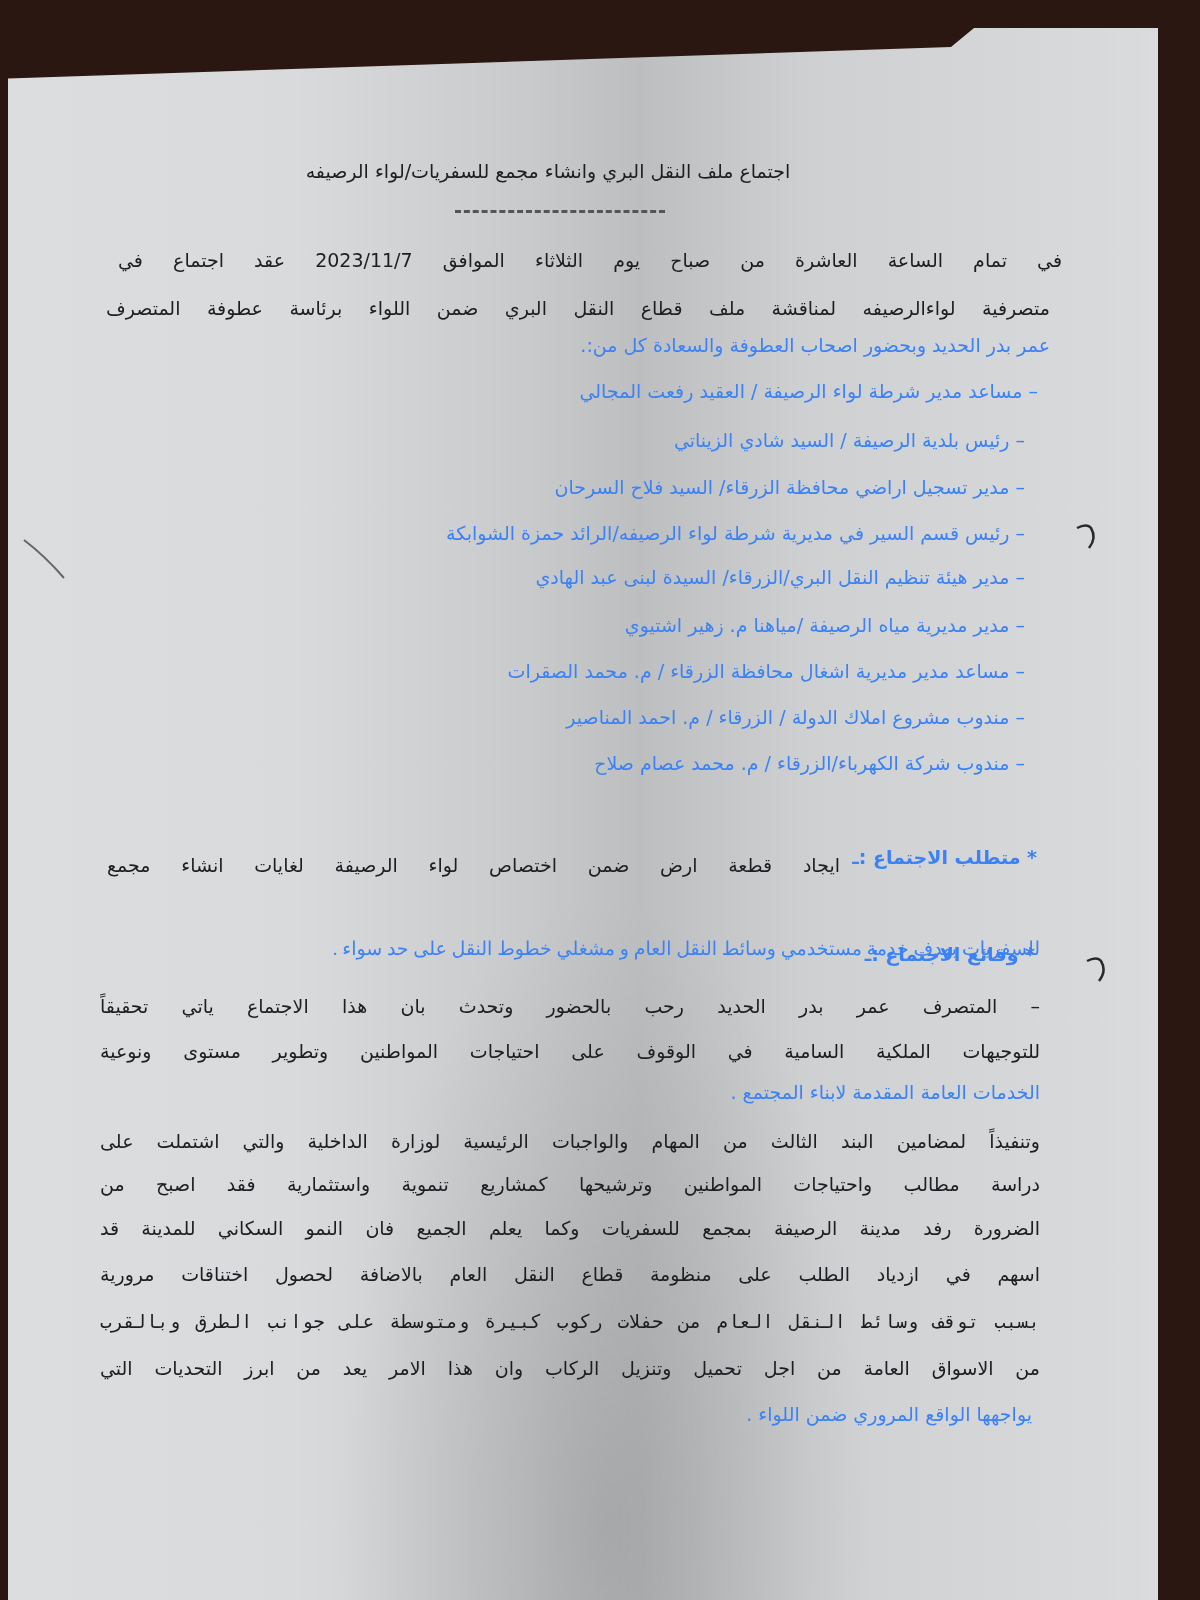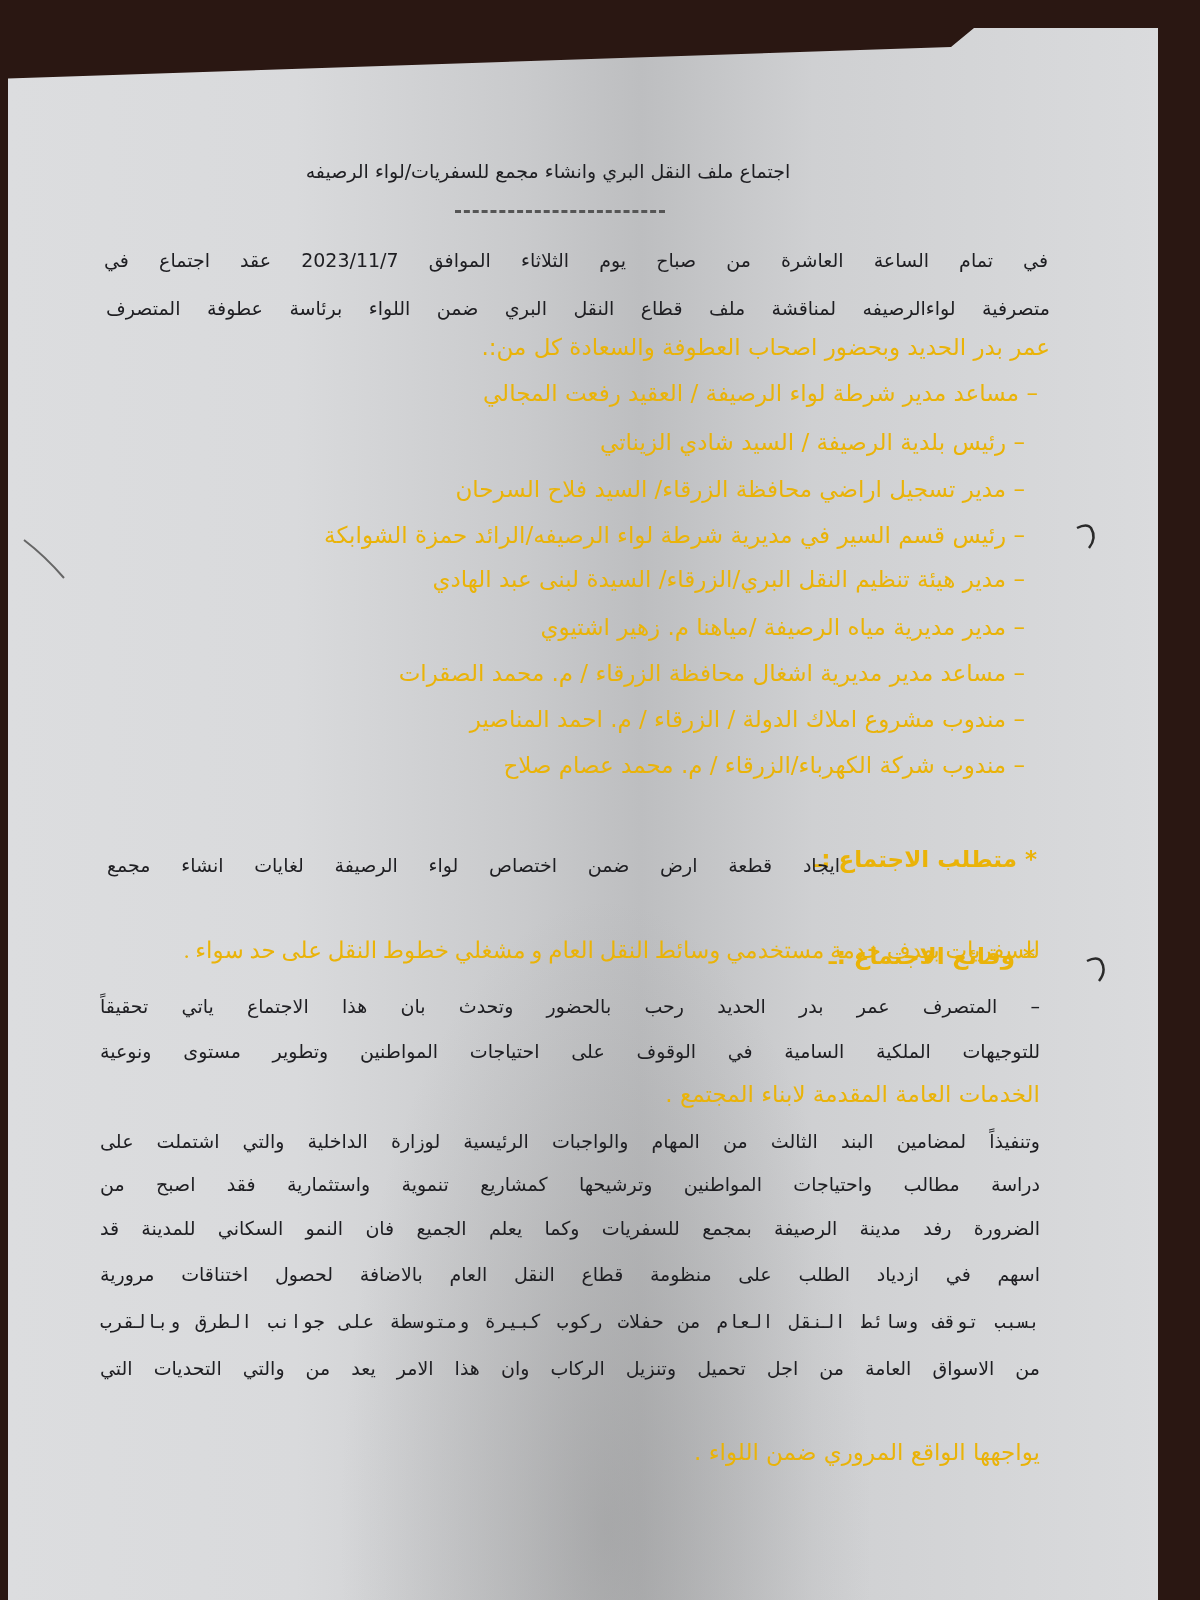--- a/index.html
+++ b/index.html
@@ -17,23 +17,23 @@
     clip-path: polygon(0 3.2%, 82% 1.2%, 84% 0%, 100% 0%, 100% 100%, 0 100%);
   }
   .page-shade {
     position: absolute; inset: 0;
     background: radial-gradient(ellipse 380px 900px at 52% 95%, rgba(120,120,120,0.35), rgba(120,120,120,0) 70%);
     pointer-events: none;
   }
   .text {
     position: absolute;
     direction: rtl;
-    color: #eab308;
+    color: #3b82f6;
     white-space: nowrap;
-    font-size: 23px;
+    font-size: 19px;
     line-height: 1;
   }
   .title {
     position: absolute;
     left: 0; right: 0;
     top: 160px;
     text-align: center;
     font-weight: normal;
     font-size: 19px;
     direction: rtl;
@@ -61,21 +61,21 @@
 </head>
 <body>
 
 <div class="page">
   <div class="page-shade"></div>
 </div>
 
 <div class="title"><span>اجتماع ملف النقل البري وانشاء مجمع للسفريات/لواء الرصيفه</span></div>
 <div class="rule"></div>
 
-<div class="justify" style="right:152px; top:249px; width:944px;">في تمام الساعة العاشرة من صباح يوم الثلاثاء الموافق 2023/11/7 عقد اجتماع في</div>
+<div class="justify" style="right:138px; top:249px; width:944px;">في تمام الساعة العاشرة من صباح يوم الثلاثاء الموافق 2023/11/7 عقد اجتماع في</div>
 <div class="justify" style="right:150px; top:297px; width:944px;">متصرفية لواءالرصيفه لمناقشة ملف قطاع النقل البري ضمن اللواء برئاسة عطوفة المتصرف</div>
 <div class="text" style="right:150px; top:336px;">عمر بدر الحديد وبحضور اصحاب العطوفة والسعادة كل من:.</div>
 
 <div>
   <div class="text" style="right:162px; top:382px;">– مساعد مدير شرطة لواء الرصيفة / العقيد رفعت المجالي</div>
   <div class="text" style="right:175px; top:431px;">– رئيس بلدية الرصيفة / السيد شادي الزيناتي</div>
   <div class="text" style="right:175px; top:478px;">– مدير تسجيل اراضي محافظة الزرقاء/ السيد فلاح السرحان</div>
   <div class="text" style="right:175px; top:524px;">– رئيس قسم السير في مديرية شرطة لواء الرصيفه/الرائد حمزة الشوابكة</div>
   <div class="text" style="right:175px; top:568px;">– مدير هيئة تنظيم النقل البري/الزرقاء/ السيدة لبنى عبد الهادي</div>
   <div class="text" style="right:175px; top:616px;">– مدير مديرية مياه الرصيفة /مياهنا م. زهير اشتيوي</div>
@@ -95,22 +95,22 @@
 
   <div class="justify" style="right:160px; top:995px; width:940px;">– المتصرف عمر بدر الحديد رحب بالحضور وتحدث بان هذا الاجتماع ياتي تحقيقاً</div>
   <div class="justify" style="right:160px; top:1040px; width:940px;">للتوجيهات الملكية السامية في الوقوف على احتياجات المواطنين وتطوير مستوى ونوعية</div>
   <div class="text" style="right:160px; top:1083px;">الخدمات العامة المقدمة لابناء المجتمع .</div>
 
   <div class="justify" style="right:160px; top:1130px; width:940px;margin-left:38px;">وتنفيذاً لمضامين البند الثالث من المهام والواجبات الرئيسية لوزارة الداخلية  والتي اشتملت على</div>
   <div class="justify" style="right:160px; top:1173px; width:940px;">دراسة مطالب واحتياجات المواطنين وترشيحها كمشاريع تنموية واستثمارية فقد اصبح من</div>
   <div class="justify" style="right:160px; top:1217px; width:940px;">الضرورة رفد مدينة الرصيفة بمجمع للسفريات وكما يعلم الجميع فان النمو السكاني للمدينة قد</div>
   <div class="justify" style="right:160px; top:1263px; width:940px;">اسهم في ازدياد الطلب على منظومة قطاع النقل العام بالاضافة لحصول اختناقات مرورية</div>
   <div class="justify" style="right:160px; top:1310px; width:940px;font-family:Liberation Mono, monospace;">بسبب توقف وسائط النقل العام من حفلات ركوب كبيرة ومتوسطة على جوانب الطرق وبالقرب</div>
-  <div class="justify" style="right:160px; top:1357px; width:940px;">من الاسواق العامة من اجل تحميل وتنزيل الركاب وان هذا الامر يعد من والتي التحديات التي</div>
-  <div class="text" style="right:160px; top:1405px;margin-top:36px;">يواجهها الواقع المروري ضمن اللواء .</div>
+  <div class="justify" style="right:160px; top:1357px; width:940px;">من الاسواق العامة من اجل تحميل وتنزيل الركاب وان هذا الامر يعد من ابرز التحديات التي</div>
+  <div class="text" style="right:168px; top:1405px;">يواجهها الواقع المروري ضمن اللواء .</div>
 </div>
 
 <svg class="mark" style="left:20px; top:536px;" width="50" height="50">
   <path d="M4 4 Q25 20 44 42" stroke="#666" stroke-width="2" fill="none"></path>
 </svg>
 <svg class="mark" style="left:1075px; top:520px;" width="40" height="40">
   <path d="M2 8 Q12 3 16 8 Q22 18 14 28" stroke="#2a2a2a" stroke-width="2.5" fill="none"></path>
 </svg>
 <svg class="mark" style="left:1085px; top:955px;" width="40" height="40">
   <path d="M2 6 Q12 1 16 6 Q22 16 14 26" stroke="#2a2a2a" stroke-width="2.5" fill="none"></path>

